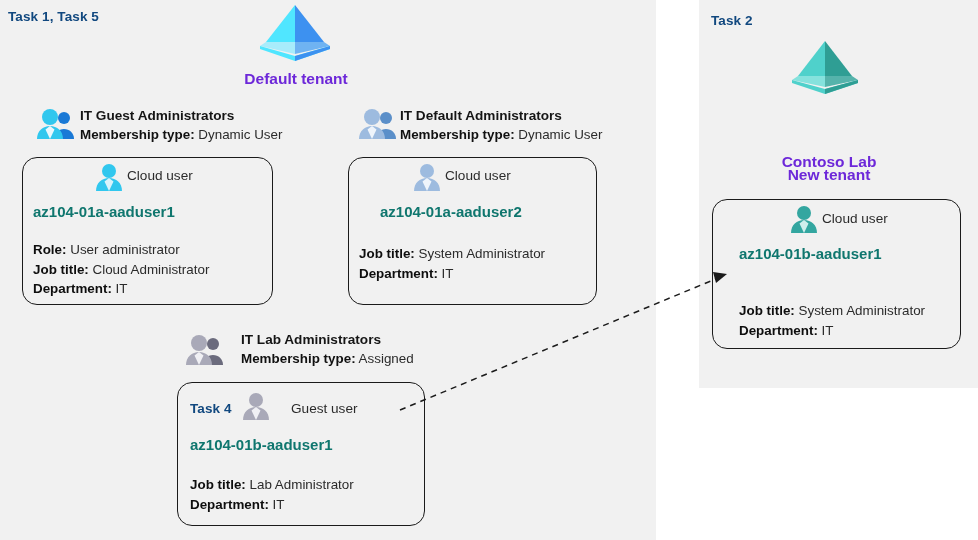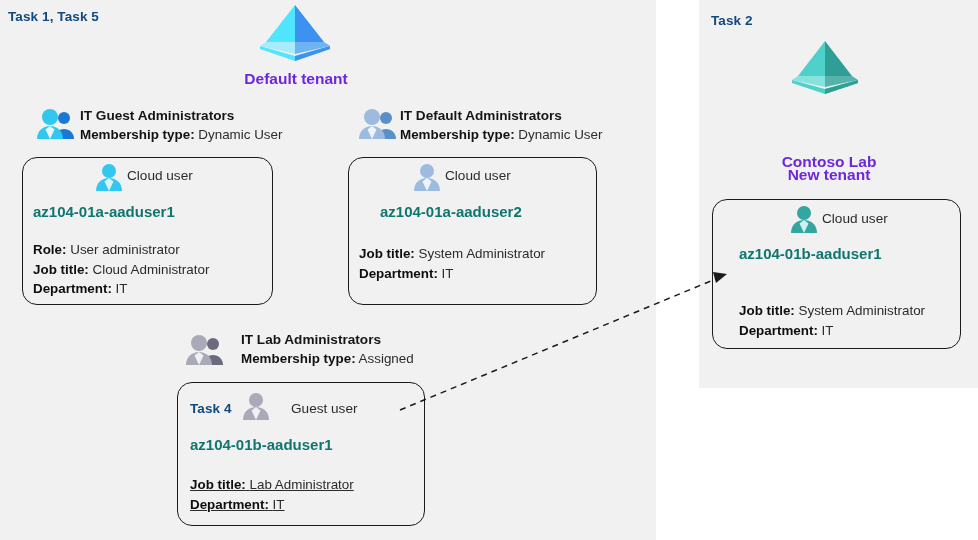--- a/index.html
+++ b/index.html
@@ -174,21 +174,21 @@
 <div class="task-label" style="left:190px;top:401px;">Task 4</div>
 <div class="person-icon" style="left:243px;top:392px;width:26px;height:28px;">
   <svg width="26" height="28" viewBox="0 0 26 28">
     <circle cx="13" cy="8" r="7" fill="#a9a9b8"></circle>
     <path d="M0 28c0-8 5.8-13 13-13s13 5 13 13z" fill="#a9a9b8"></path>
     <path d="M13 15l-4.5 3.5L13 28l4.5-9.5z" fill="#f0f0f4"></path>
   </svg>
 </div>
 <div class="card-usertype" style="left:279px;top:401px;margin-left:12px;">Guest user</div>
 <div class="card-username" style="left:190px;top:436px;">az104-01b-aaduser1</div>
-<div class="card-fields" style="left:190px;top:475px;text-decoration:underline;">
+<div class="card-fields" style="left:190px;top:475px;">
   <div class="row">
     <b>Job title:</b>
     <span>Lab Administrator</span>
   </div>
   <div class="row">
     <b>Department:</b>
     <span>IT</span>
   </div>
 </div>
 

